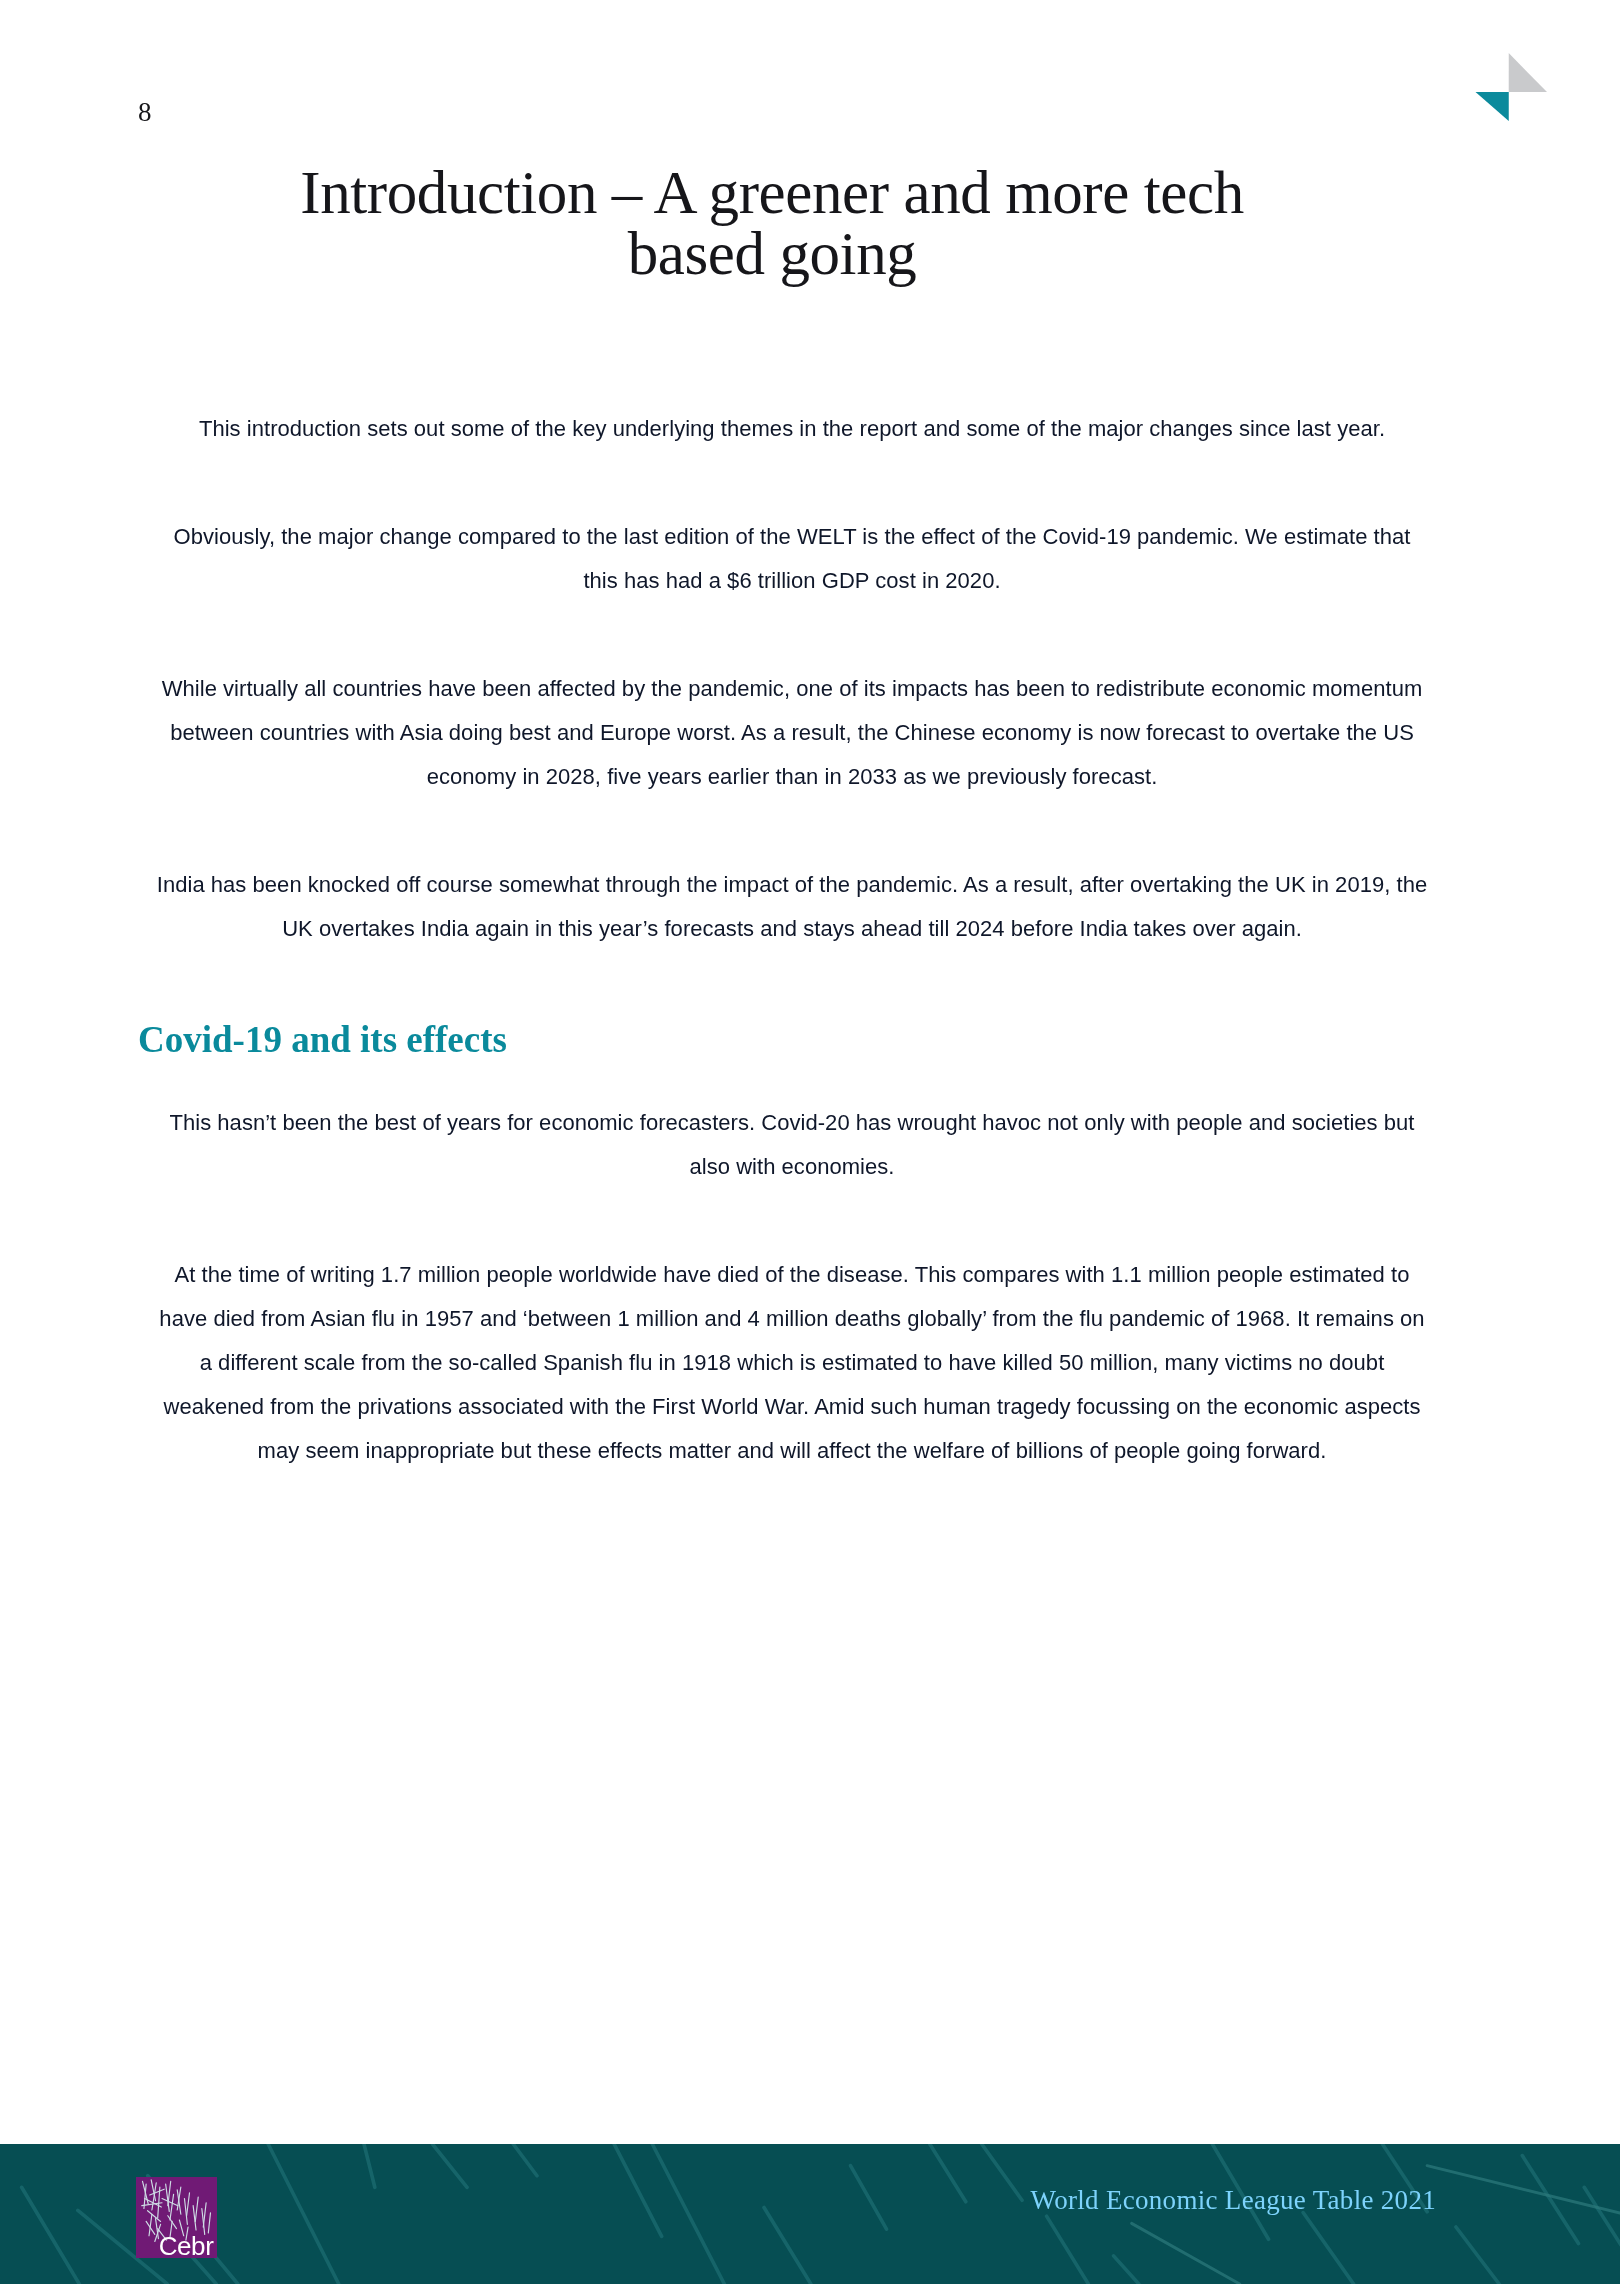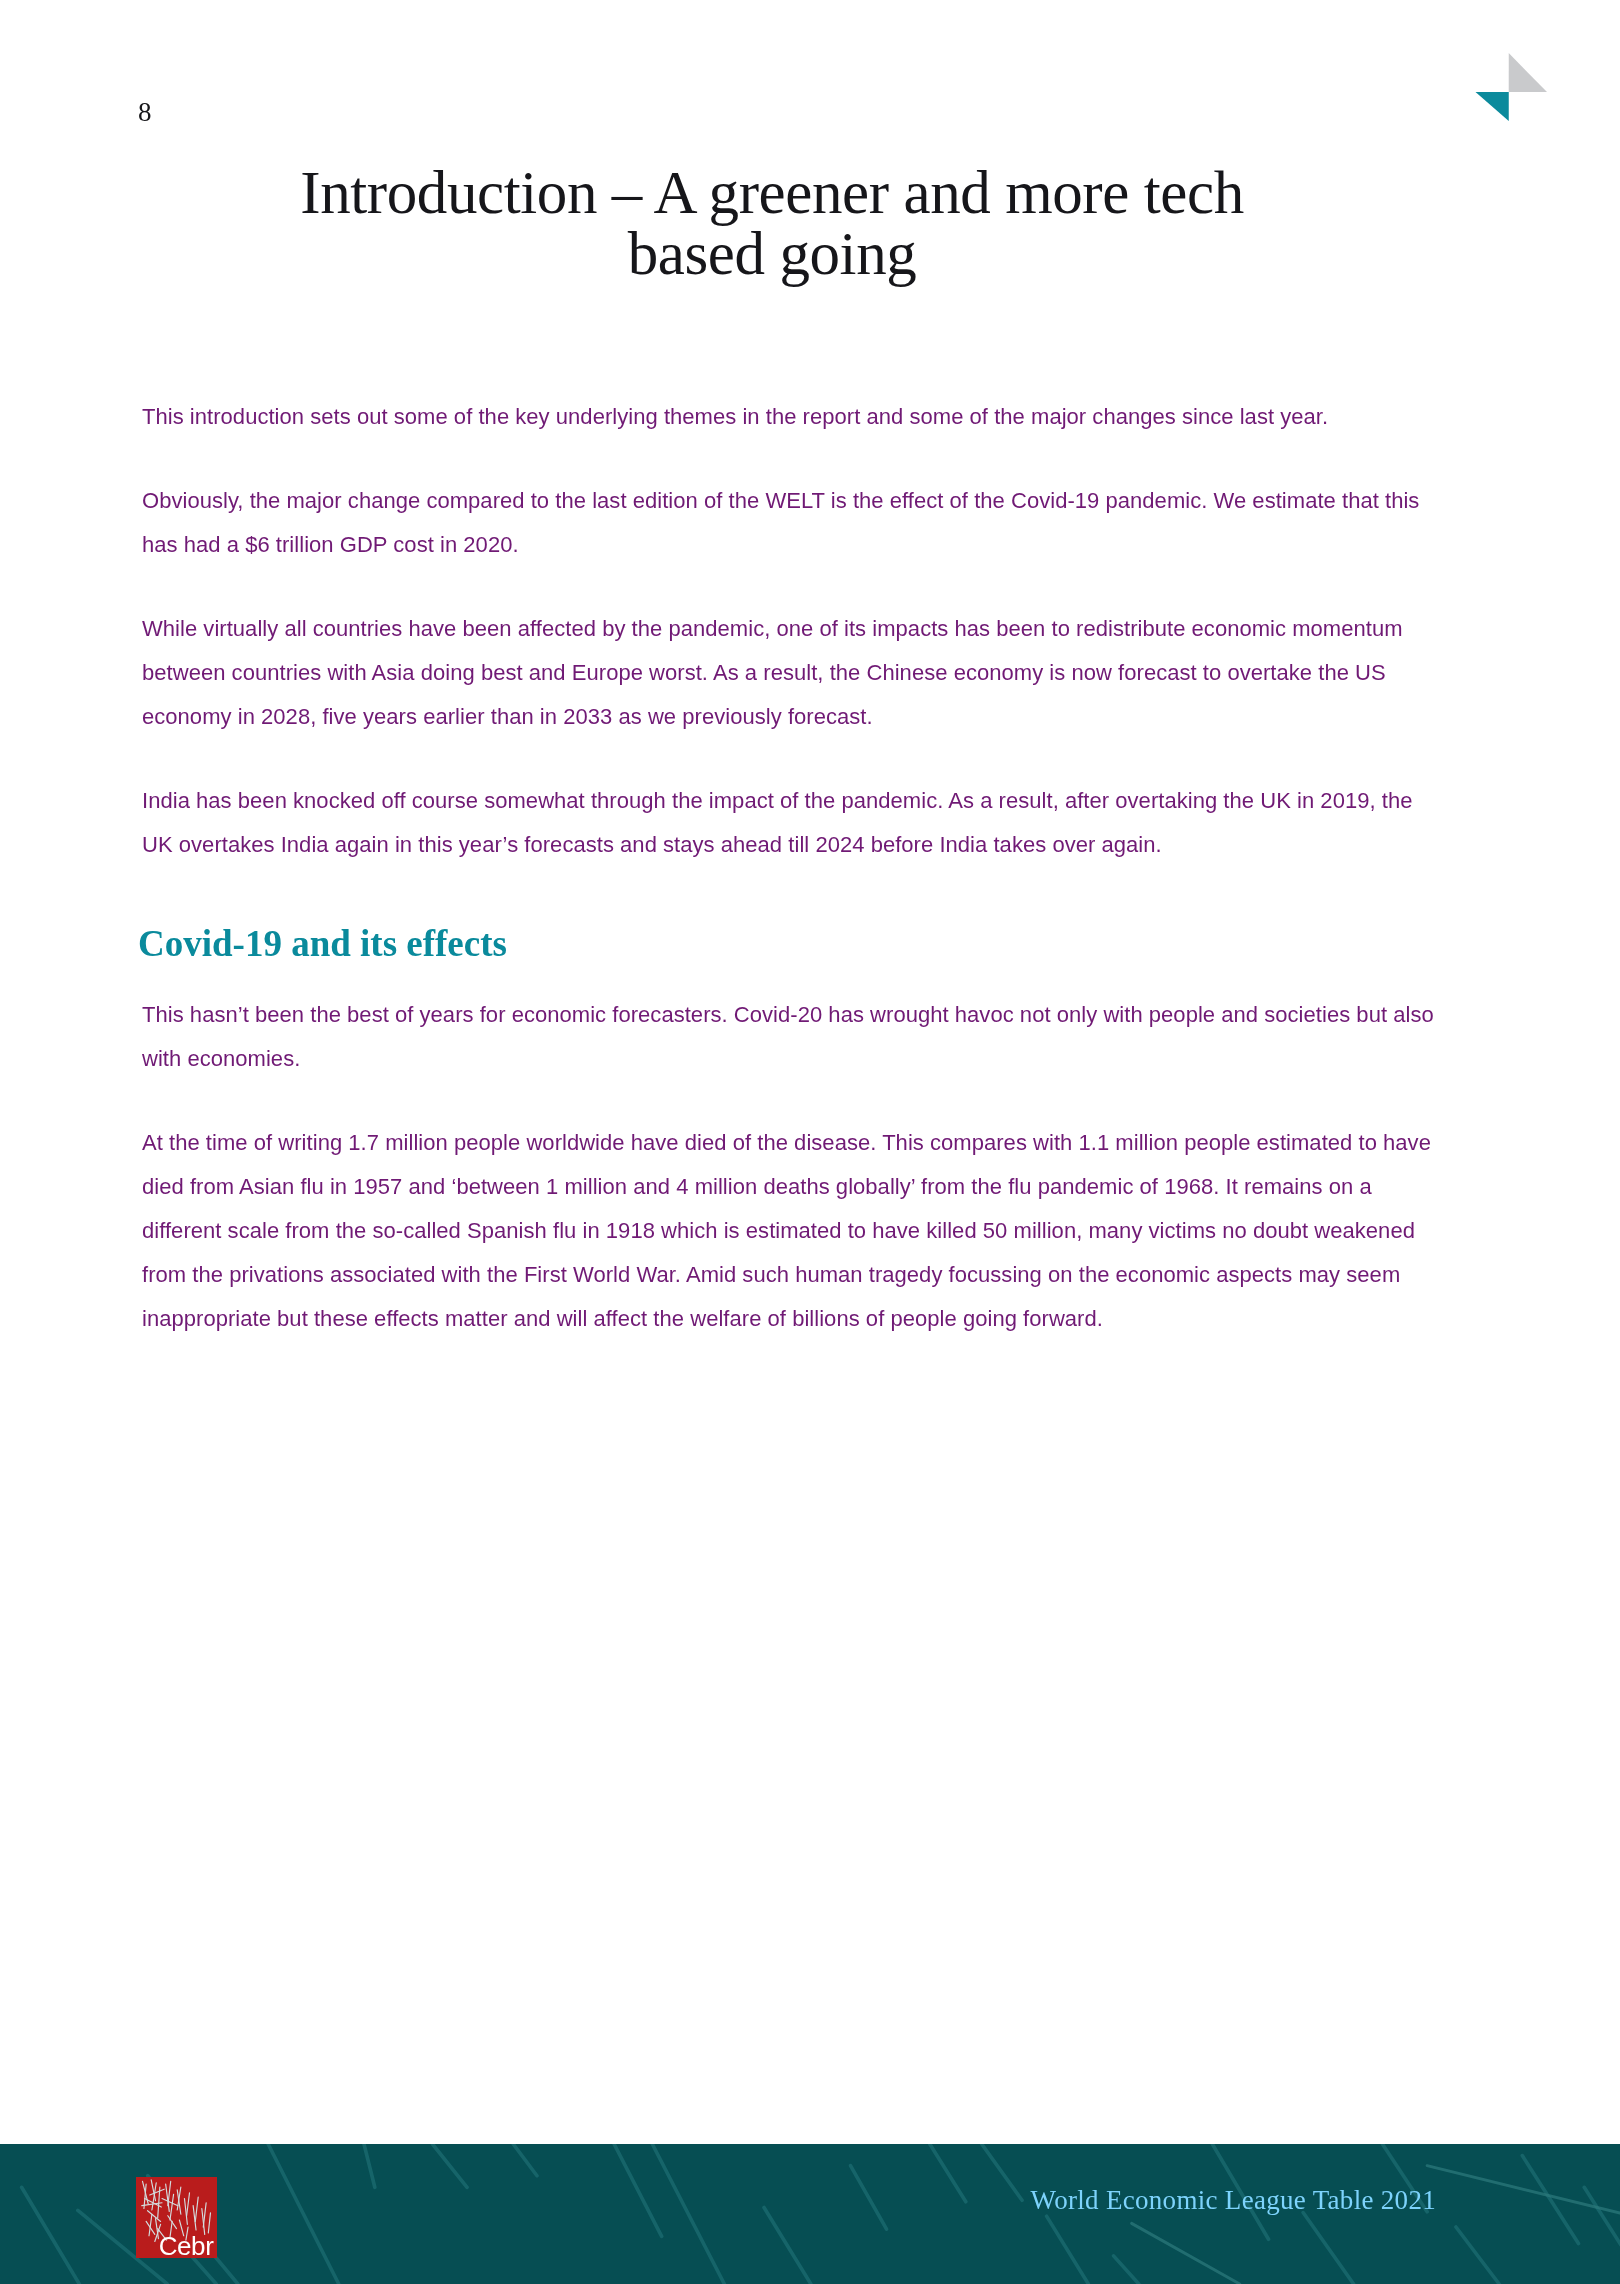--- a/index.html
+++ b/index.html
@@ -70,27 +70,28 @@
     margin: 0;
     font-family: "Liberation Serif", serif;
     font-weight: 700;
     font-size: 37px;
     line-height: 1.1;
     color: #0a8a9c;
     letter-spacing: 0px;
   }
 
   p.body-par {
-    margin: 4px;
+    margin: 16px;
     font-family: "Liberation Sans", sans-serif;
     font-weight: 400;
     font-size: 22px;
     line-height: 44px;
-    color: #701a75;
+    color: #0f172a;
     letter-spacing: 0.04px;
+    text-align: center;
   }
 
   
   .sp-after-title   { height: 107px; }
   .sp-par           { height: 32px; }
   .sp-before-h2     { height: 53px; }
   .sp-after-h2      { height: 24.5px; }
 
   
   .footer {
@@ -107,21 +108,21 @@
     inset: 0;
     width: 100%;
     height: 100%;
   }
   .footer-logo {
     position: absolute;
     left: 136px;
     top: 33px;
     width: 81px;
     height: 81px;
-    background: #b91c1c;
+    background: #701a75;
     overflow: hidden;
   }
   .footer-logo .scratches {
     position: absolute;
     inset: 0;
     width: 100%;
     height: 100%;
   }
   .footer-logo .logo-word {
     position: absolute;

